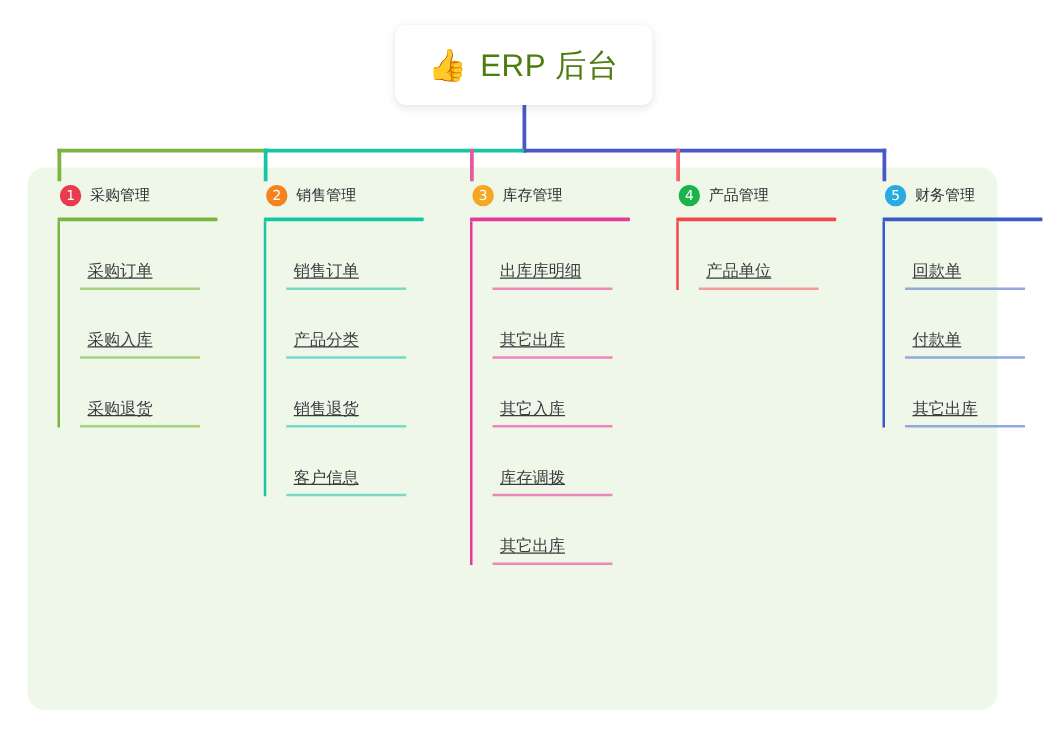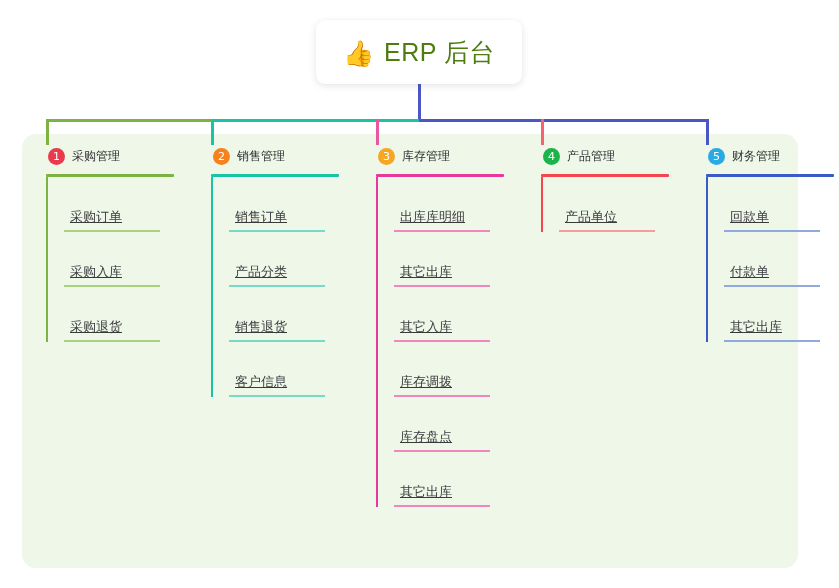--- a/index.html
+++ b/index.html
@@ -224,24 +224,20 @@
         </div>
         <div class="item">
           <span class="item-label">其它入库</span>
           <div class="item-rule" style="background: rgb(239, 135, 191);"></div>
         </div>
         <div class="item">
           <span class="item-label">库存调拨</span>
           <div class="item-rule" style="background: rgb(239, 135, 191);"></div>
         </div>
         <div class="item">
-          <span class="item-label">库存盘点</span>
-          <div class="item-rule" style="background: rgb(239, 135, 191);"></div>
-        </div>
-        <div class="item">
           <span class="item-label">其它出库</span>
           <div class="item-rule" style="background: rgb(239, 135, 191);"></div>
         </div>
       </div>
     </div>
     <div class="column" style="left: 529px;">
       <div class="col-head">
         <span class="badge" style="background: rgb(27, 179, 74);">4</span>
         <span class="col-title">产品管理</span>
       </div>

